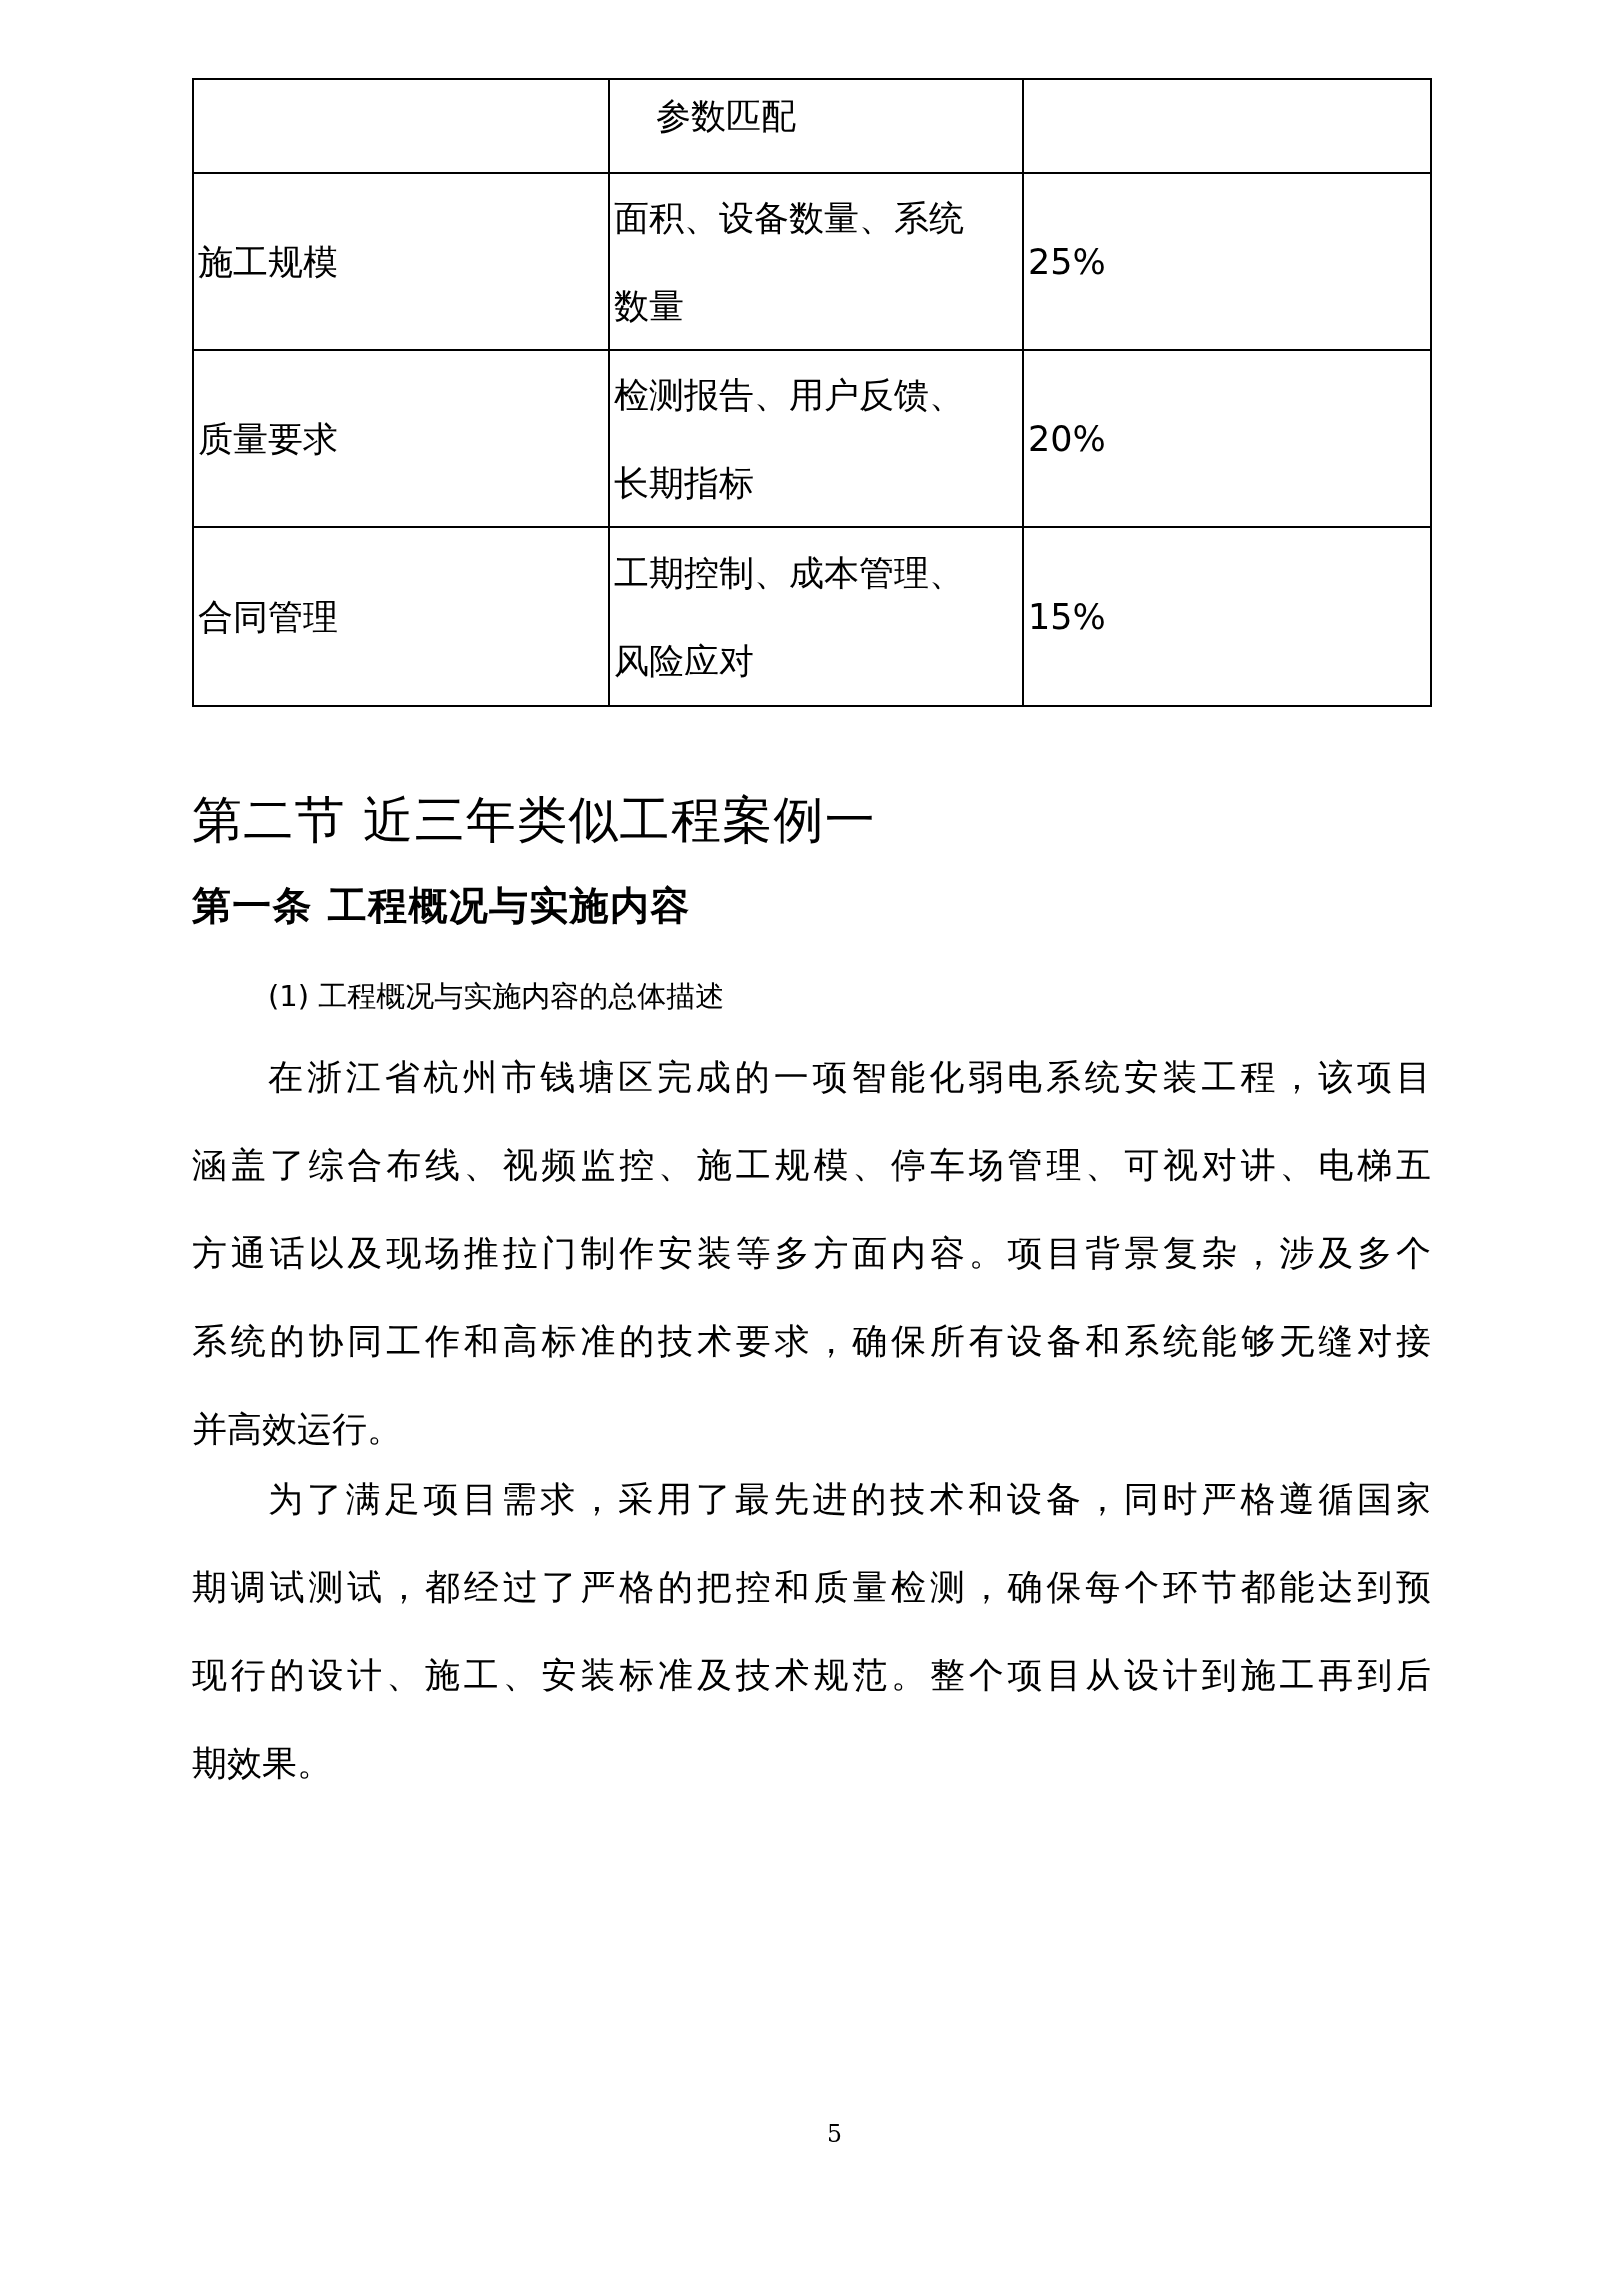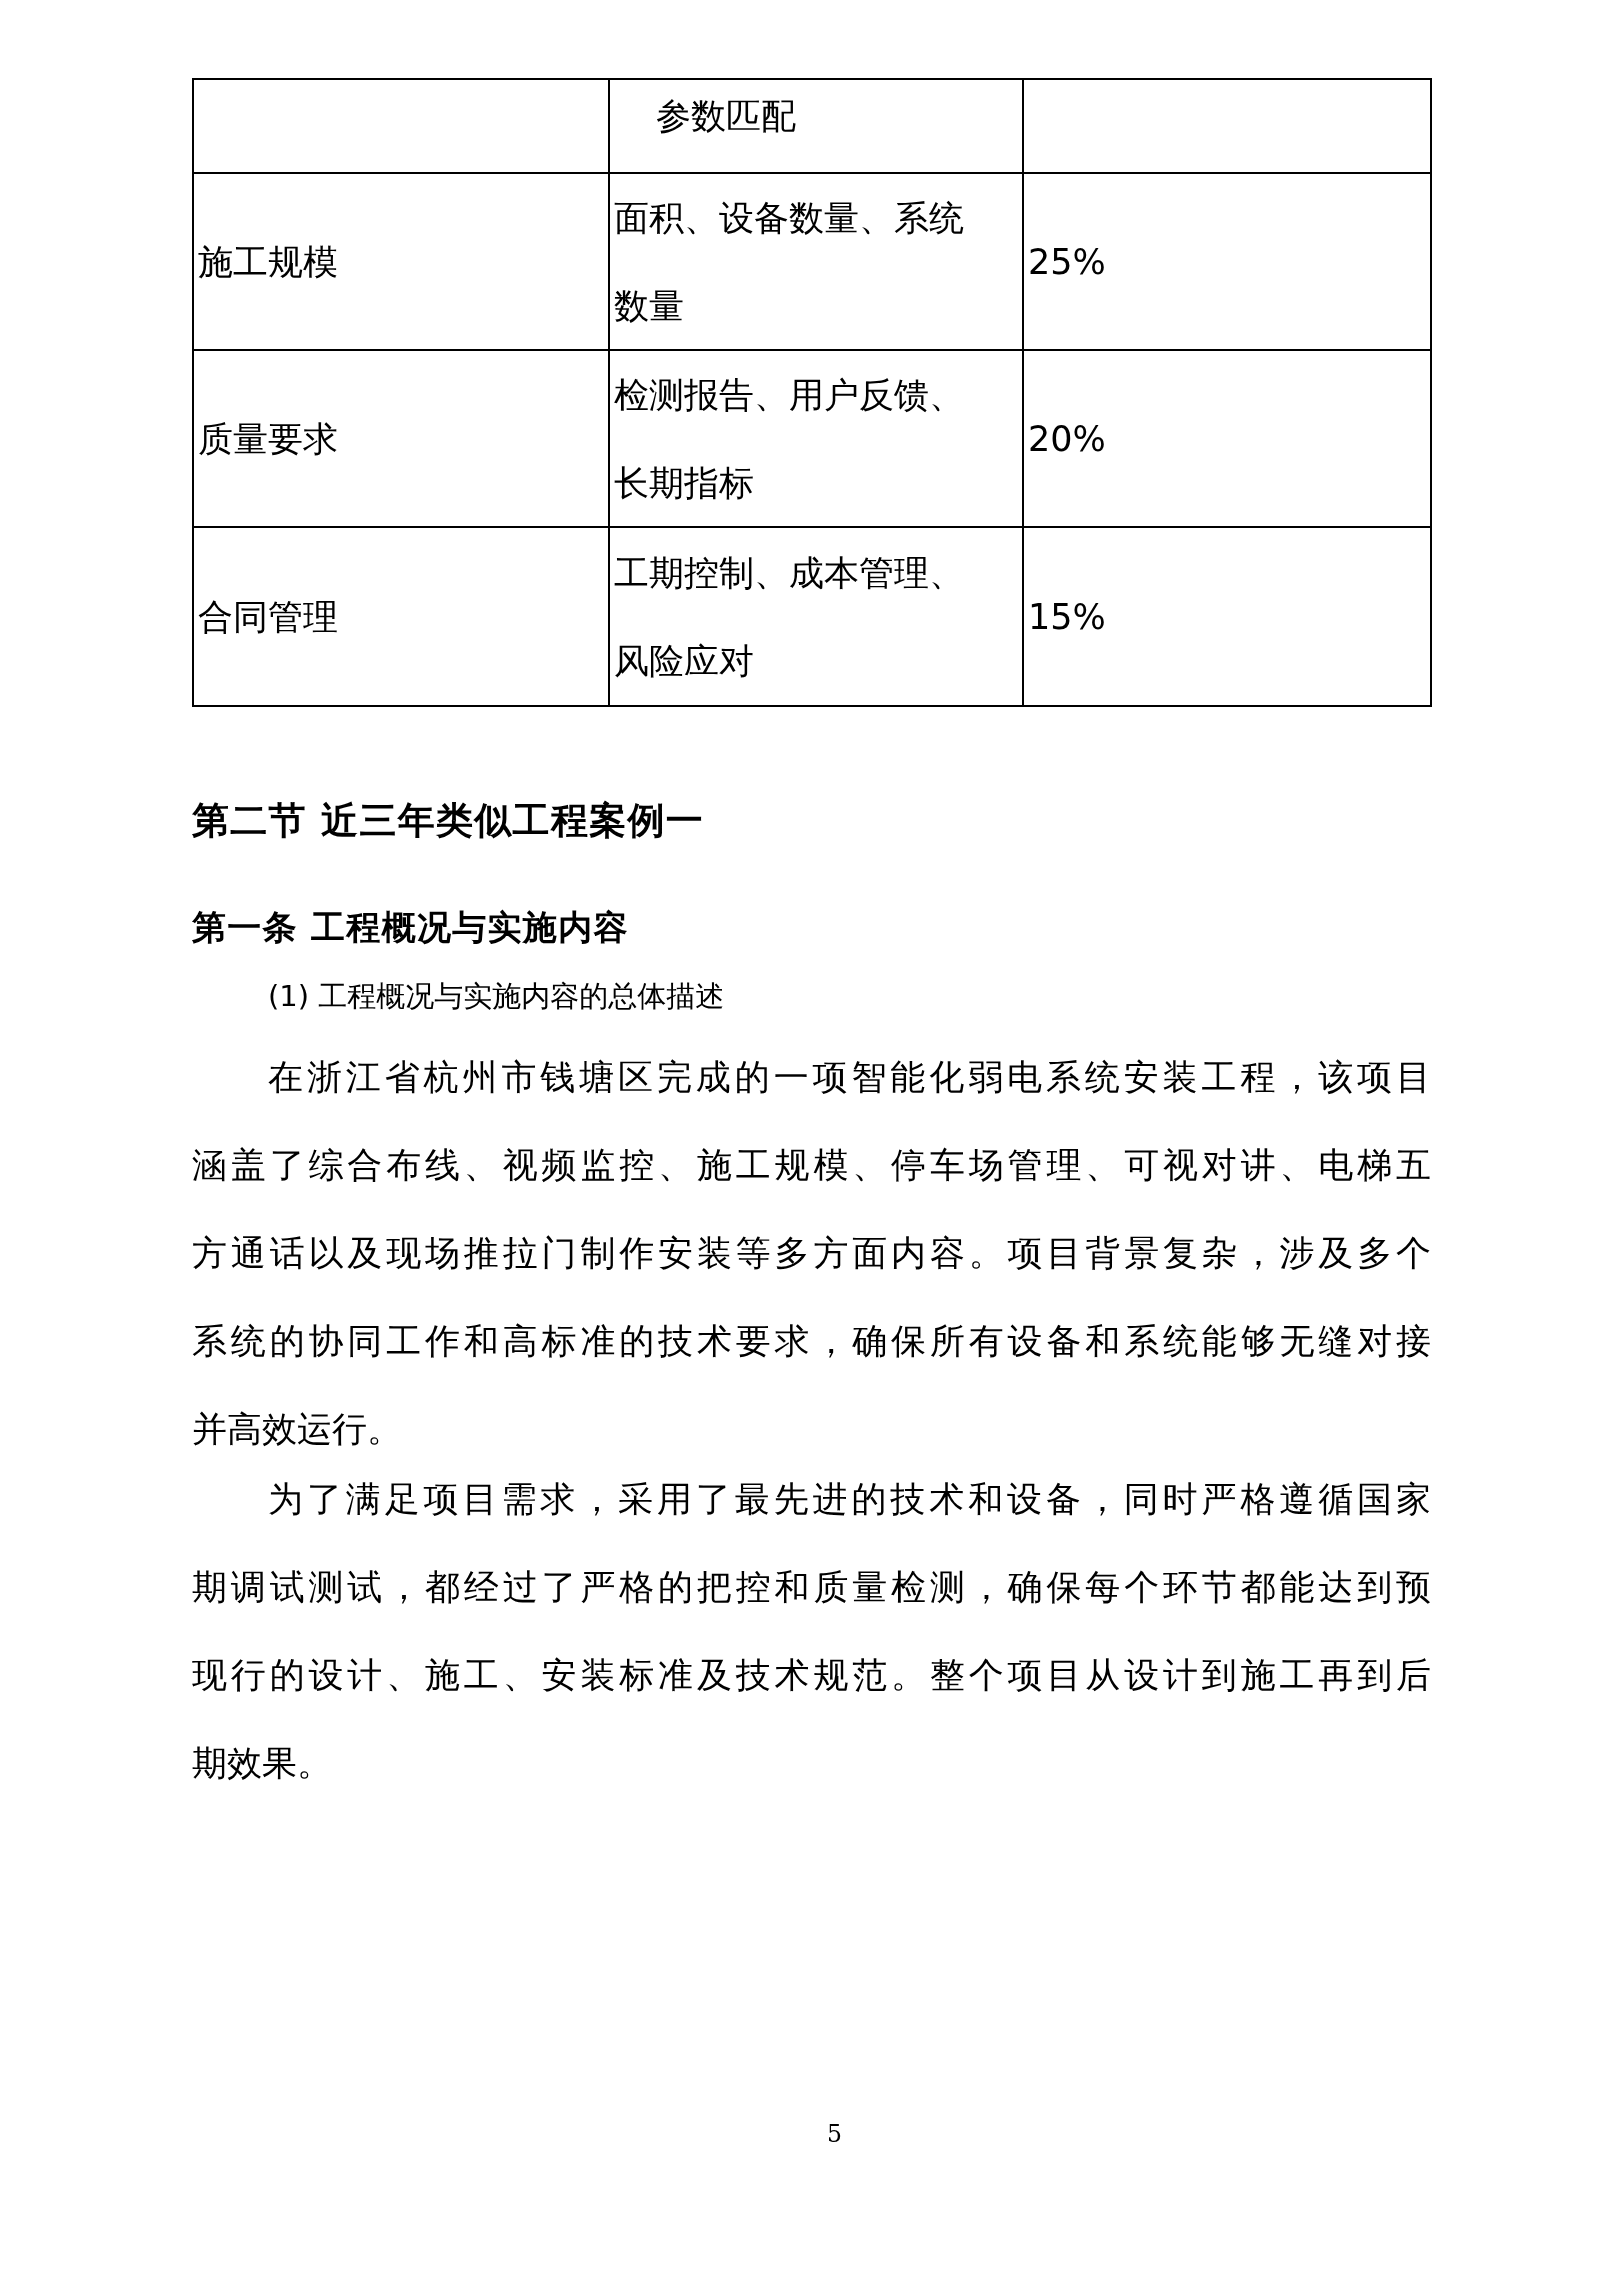--- a/index.html
+++ b/index.html
@@ -13,24 +13,24 @@
                   font-size:35px; line-height:44px; }
   table.eval tr:first-child td { border-top-width:2.6px;padding-left:46px; }
   table.eval tr:last-child td { border-bottom-width:2.6px;border-radius:9px; }
   table.eval td:first-child { border-left-width:2.6px; }
   table.eval td:last-child { border-right-width:2.6px; }
   table.eval tr td { border-top-width:2.6px; }
   td .ind { display:block; }
   td .ind .l { display:block; line-height:44px; }
   td .ind .l + .l { margin-top:44px; }
 
-  .h2 { position:absolute; left:192px; font-size:37px; line-height:47px; font-weight:bold;
+  .h2 { position:absolute; left:192px; font-size:50px; line-height:47px; font-weight:normal;
         letter-spacing:1.3px; white-space:nowrap; }
-  .h3 { position:absolute; left:192px; font-size:34px; line-height:47px; font-weight:bold;
-        letter-spacing:1.3px; white-space:nowrap;margin-top:22px; }
+  .h3 { position:absolute; left:192px; font-size:39px; line-height:47px; font-weight:bold;
+        letter-spacing:1.3px; white-space:nowrap; }
   .h4 { position:absolute; left:268px; font-size:29px; line-height:44px; white-space:nowrap; }
   .para { position:absolute; left:192px; width:1239px; font-size:35px; line-height:88px;
           text-align:justify; }
   .para .ln { display:block; white-space:nowrap; height:88px; text-align-last:justify; }
   .para .ln.first { padding-left:76px; }
   .para .ln.last { text-align-last:left; }
   .pnum { position:absolute; left:827px; top:2120px; font-family:"DejaVu Serif", serif;
           font-size:23.6px; line-height:29px; }
 </style>
 </head>

